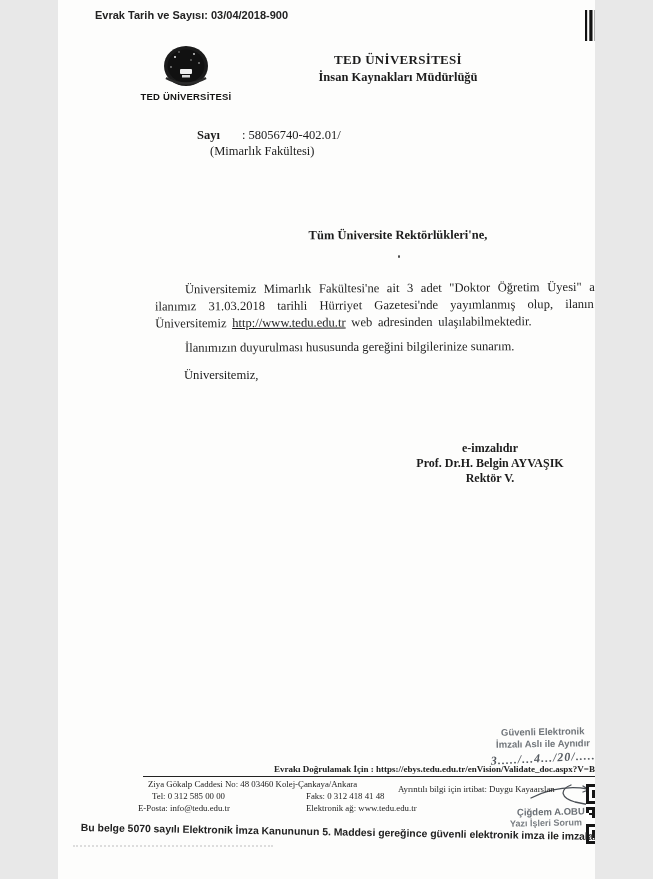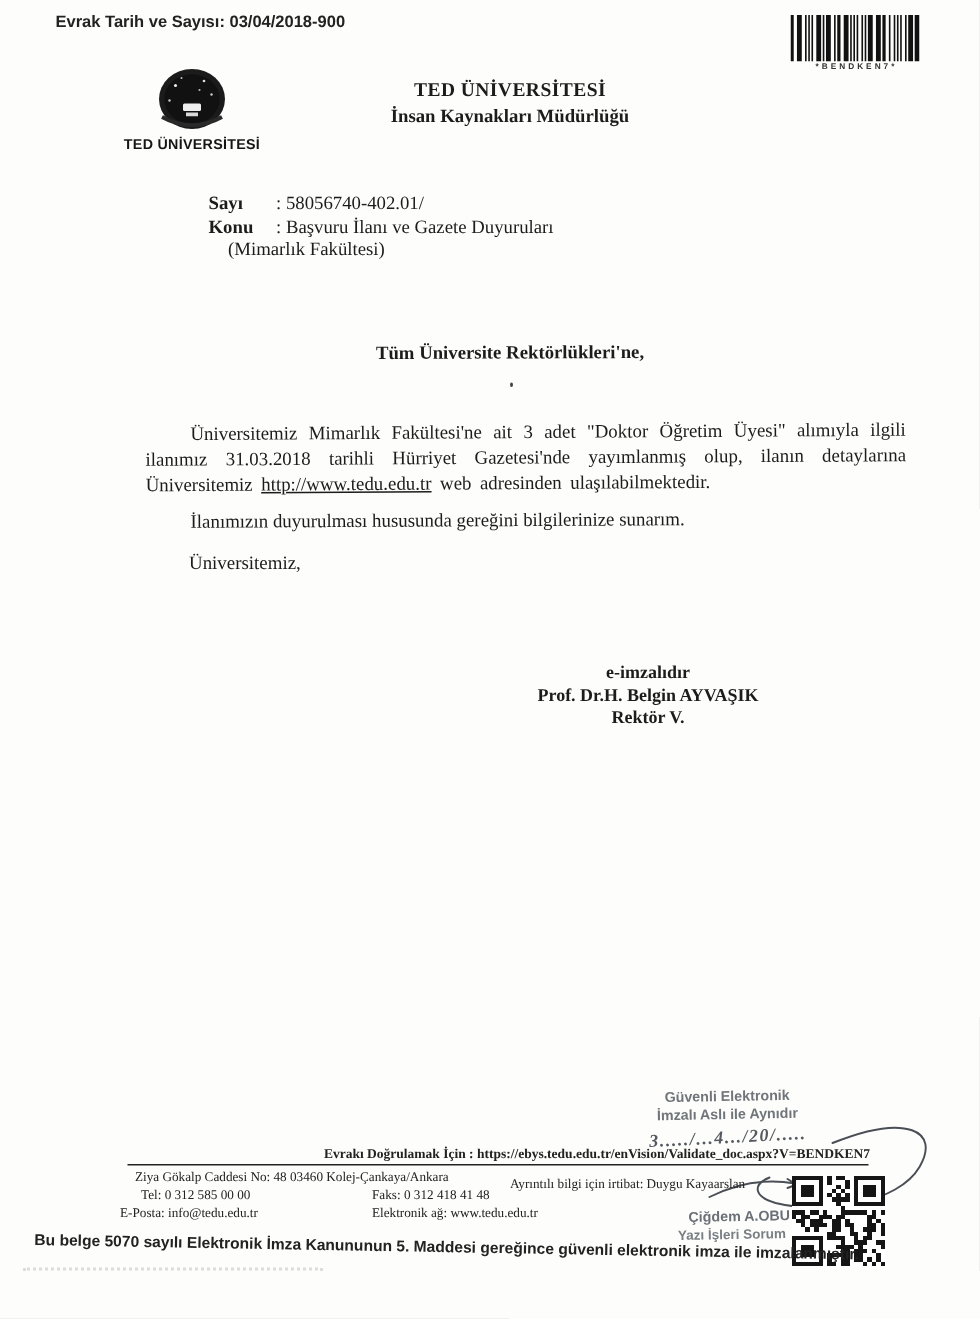--- a/index.html
+++ b/index.html
@@ -1,17 +1,17 @@
 <!DOCTYPE html>
 <html><head>
 <meta charset="utf-8">
 <style>
   html,body{margin:0;padding:0;background:#e8e8e8;}
   .page{
-    position:relative;width:653px;height:879px;margin:0 auto;
+    position:relative;width:537px;height:879px;margin:0 auto;
     background:#fdfdfc;overflow:hidden;
     font-family:"Liberation Serif",serif;color:#1c1c1c;
   }
   .abs{position:absolute;}
   
   .doc-meta{left:37px;top:9px;font-family:"Liberation Sans",sans-serif;font-weight:bold;font-size:11px;color:#222;}
   
   .barcode{left:527px;top:10px;width:88px;text-align:center;}
   .barcode svg{display:block;width:86px;height:31px;}
   .barcode-text{font-family:"Liberation Sans",sans-serif;font-size:5.5px;font-weight:bold;letter-spacing:2px;color:#333;margin-top:1px;}
@@ -114,24 +114,20 @@
   </div>
   <div class="abs logo-caption">TED ÜNİVERSİTESİ</div>
 
   <div class="abs org-title">TED ÜNİVERSİTESİ</div>
   <div class="abs org-dept">İnsan Kaynakları Müdürlüğü</div>
 
   <div class="abs ref">
     <div class="ref-row">
       <span class="ref-label">Sayı</span>
       <span>: 58056740-402.01/</span>
-    </div>
-    <div class="ref-row">
-      <span class="ref-label">Konu</span>
-      <span>: Başvuru İlanı ve Gazete Duyuruları</span>
     </div>
     <div class="ref-indent">(Mimarlık Fakültesi)</div>
   </div>
 
   <div class="abs recipient">Tüm Üniversite Rektörlükleri'ne,</div>
   <div class="abs stray-dot"></div>
 
   <div class="abs body-p1"><span>Üniversitemiz Mimarlık Fakültesi'ne ait 3 adet "Doktor Öğretim Üyesi" alımıyla ilgili ilanımız 31.03.2018 tarihli Hürriyet Gazetesi'nde yayımlanmış olup, ilanın detaylarına Üniversitemiz </span><span class="link">http://www.tedu.edu.tr</span><span> web adresinden ulaşılabilmektedir.</span></div>
 
   <div class="abs body-p2">İlanımızın duyurulması hususunda gereğini bilgilerinize sunarım.</div>

